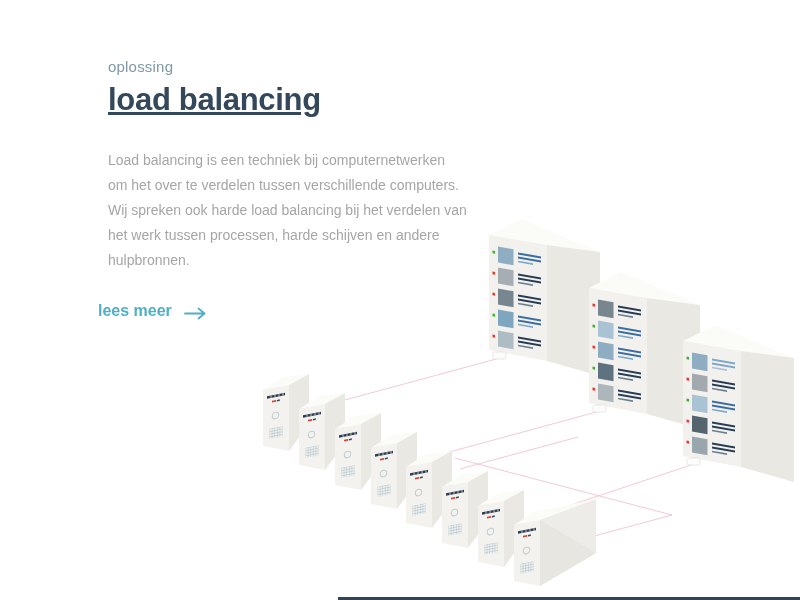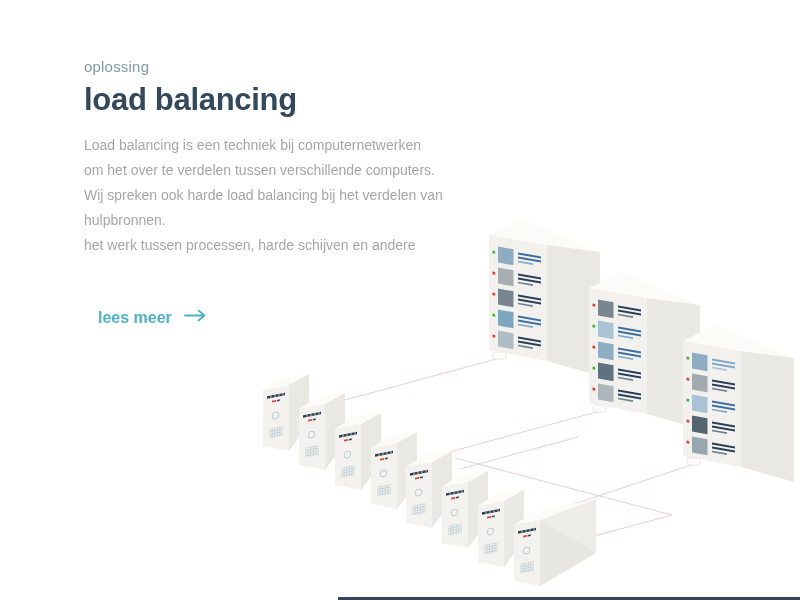--- a/index.html
+++ b/index.html
@@ -1,33 +1,33 @@
 <!DOCTYPE html>
 <html><head>
 <meta charset="utf-8">
 <style>
   html,body{margin:0;padding:0;}
   .stage{
     position:relative;width:800px;height:600px;background:#ffffff;
     overflow:hidden;font-family:"Liberation Sans",sans-serif;
   }
-  .copy{position:absolute;left:84px;top:58px;width:370px;}
+  .copy{position:absolute;left:108px;top:58px;width:370px;}
   .eyebrow{
     font-size:15px;color:#7f98a8;letter-spacing:.2px;margin:0 0 8px 0;
   }
   .title{
     font-size:31px;font-weight:bold;color:#33485b;margin:0;
-    letter-spacing:-.3px;line-height:1.1;
-  }
-  .intro{margin-top:16px;}
+    letter-spacing:-.3px;line-height:1.1;text-decoration:underline;
+  }
+  .intro{margin-top:31px;}
   .intro .line{
     font-size:14px;color:#a6a6a6;line-height:25px;white-space:nowrap;
   }
   .more{
-    position:absolute;left:98px;top:309px;display:flex;align-items:flex-start;
+    position:absolute;left:98px;top:302px;display:flex;align-items:flex-end;
     gap:12px;text-decoration:none;cursor:pointer;
   }
   .more .lbl{font-size:16px;font-weight:bold;color:#4fb0c5;}
   .illus{position:absolute;left:0;top:0;pointer-events:none;}
   .bottom-edge{
     position:absolute;left:338px;right:0;bottom:0;height:3px;background:#324456;
   }
 </style>
 </head>
 <body>
@@ -209,22 +209,22 @@
     </g>
   </svg>
 
   <div class="copy">
     <div class="eyebrow">oplossing</div>
     <h1 class="title">load balancing</h1>
     <div class="intro">
       <div class="line">Load balancing is een techniek bij computernetwerken</div>
       <div class="line">om het over te verdelen tussen verschillende computers.</div>
       <div class="line">Wij spreken ook harde load balancing bij het verdelen van</div>
+      <div class="line">het werk tussen processen, harde schijven en andere</div>
       <div class="line">hulpbronnen.</div>
-      <div class="line">het werk tussen processen, harde schijven en andere</div>
     </div>
   </div>
 
   <a class="more">
     <span class="lbl">lees meer</span>
     <svg width="24" height="13" viewBox="0 0 24 13">
       <path d="M1,6.5 H20 M14.5,1.5 L20.5,6.5 L14.5,11.5" fill="none" stroke="#4fb0c5" stroke-width="1.8" stroke-linecap="round" stroke-linejoin="round"></path>
     </svg>
   </a>
 

